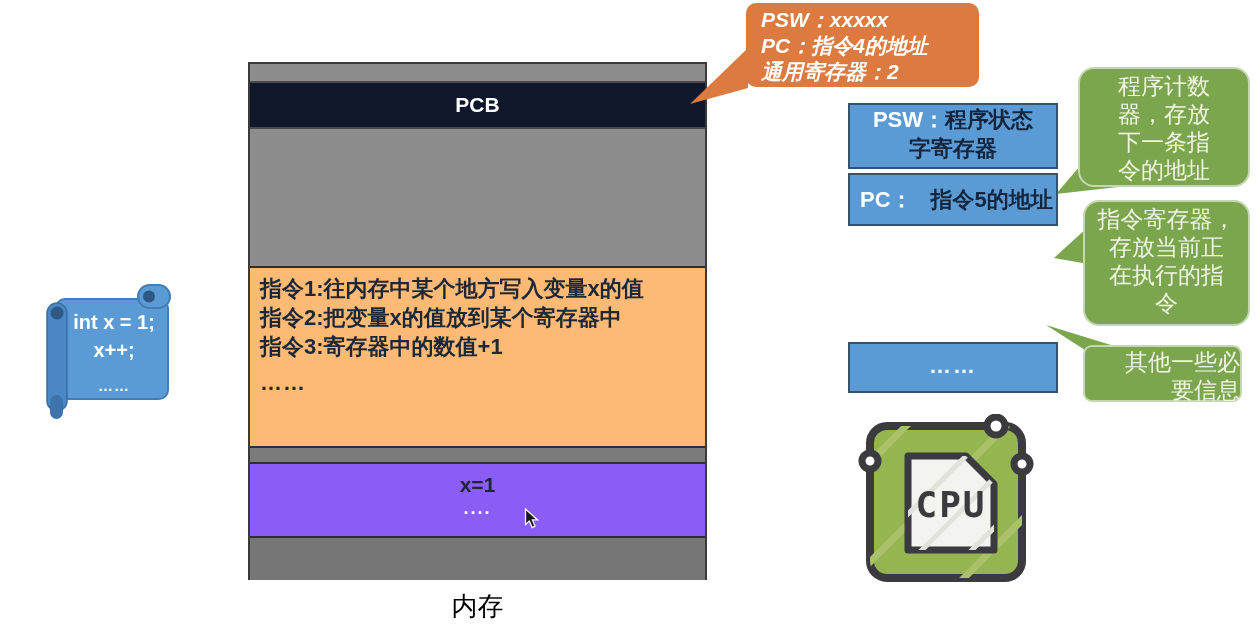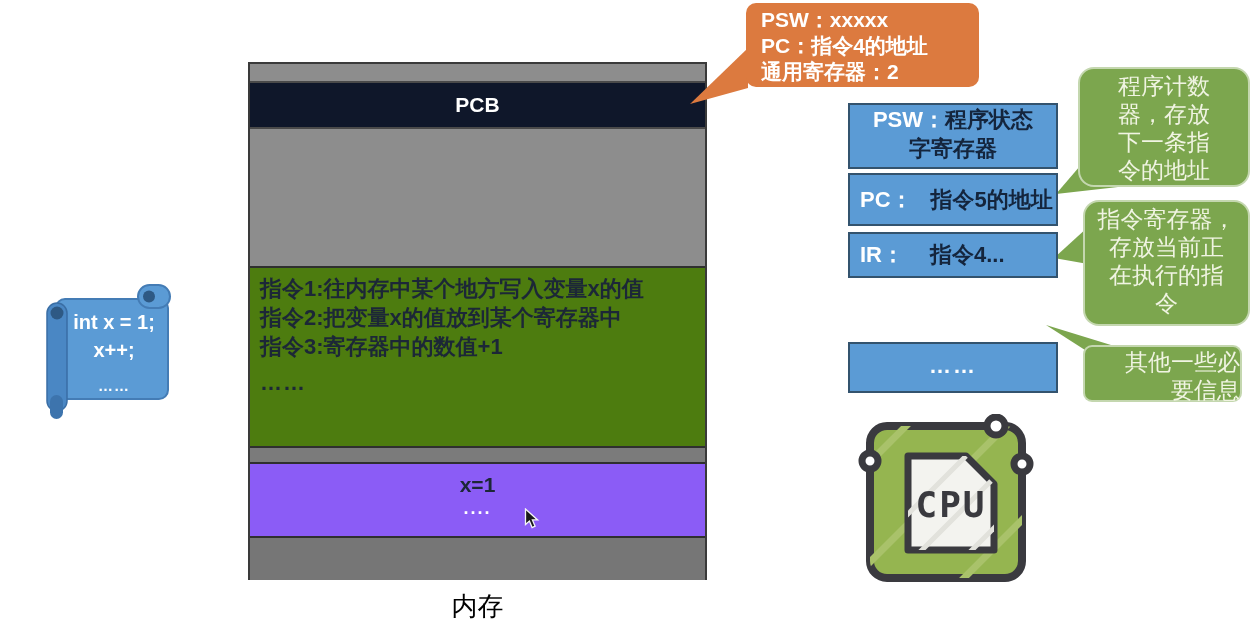--- a/index.html
+++ b/index.html
@@ -16,21 +16,21 @@
     background: #8d8d8d; border: 2px solid #3a3a3a; z-index: 1;
   }
   .pcb {
     position: absolute; left: 0; right: 0; top: 17px; height: 48px;
     background: #0f172a; border-top: 2px solid #4a4a4a; border-bottom: 2px solid #4a4a4a;
     text-align: center; line-height: 43px;
     color: #ffffff; font-weight: bold; font-size: 21px;
   }
   .instr {
     position: absolute; left: 0; right: 0; top: 202px; height: 182px;
-    background: #4d7c0f; border-top: 2px solid #2f2f2f; border-bottom: 2px solid #2f2f2f;
+    background: #fdba74; border-top: 2px solid #2f2f2f; border-bottom: 2px solid #2f2f2f;
     padding: 6px 0 0 10px;
   }
   .instr-line {
     font-size: 22px; font-weight: 600; line-height: 29px;
     color: #1c2737; white-space: nowrap;
   }
   .instr-line.last { margin-top: 7px; letter-spacing: 1px; }
   .strip { position: absolute; left: 0; right: 0; }
   .strip1 { top: 384px; height: 14px; background: #7b7b7b; }
   .strip2 { top: 474px; height: 42px; background: #767676; }
@@ -54,20 +54,21 @@
   }
   .code-line0 { font-size: 20px; }
   .code-line1 { font-size: 20px; margin-top: 5px; }
   .code-line2 { font-size: 15px; margin-top: 15px; letter-spacing: 1px; }
 
   
   .callout-orange {
     position: absolute; left: 746px; top: 3px; width: 233px; height: 84px;
     background: #dc7a3f; border-radius: 10px; z-index: 3;
     padding: 4px 0 0 15px;
+    font-style: italic;
   }
   .callout-orange-line { color: #ffffff; font-weight: bold; font-size: 21px; line-height: 26px; white-space: nowrap; }
   .tail { position: absolute; z-index: 2; }
 
   
   .reg-box {
     position: absolute; left: 848px; width: 210px;
     background: #5b9bd5; border: 2px solid #33536e;
     font-weight: bold; z-index: 3;
   }
@@ -151,24 +152,20 @@
 
   <div class="reg-box reg-psw">
     <div>
       <span class="reg-label">PSW：</span><span class="reg-value">程序状态</span>
     </div>
     <div class="reg-value">字寄存器</div>
   </div>
   <div class="reg-box reg-row reg-pc">
     <span class="reg-label">PC：</span>
     <span class="reg-value">指令5的地址</span>
-  </div>
-  <div class="reg-box reg-row reg-ir">
-    <span class="reg-label">IR：</span>
-    <span class="reg-value">指令4...</span>
   </div>
   <div class="reg-box reg-more">
     <div class="reg-dots">……</div>
   </div>
 
   <svg class="tail" style="left:1048px; top:160px;" width="74" height="40">
     <polygon points="32,6 70,27 8,34" fill="#7ca64e"></polygon>
   </svg>
   <div class="note note-pc">
     <div class="note-line">程序计数</div>

